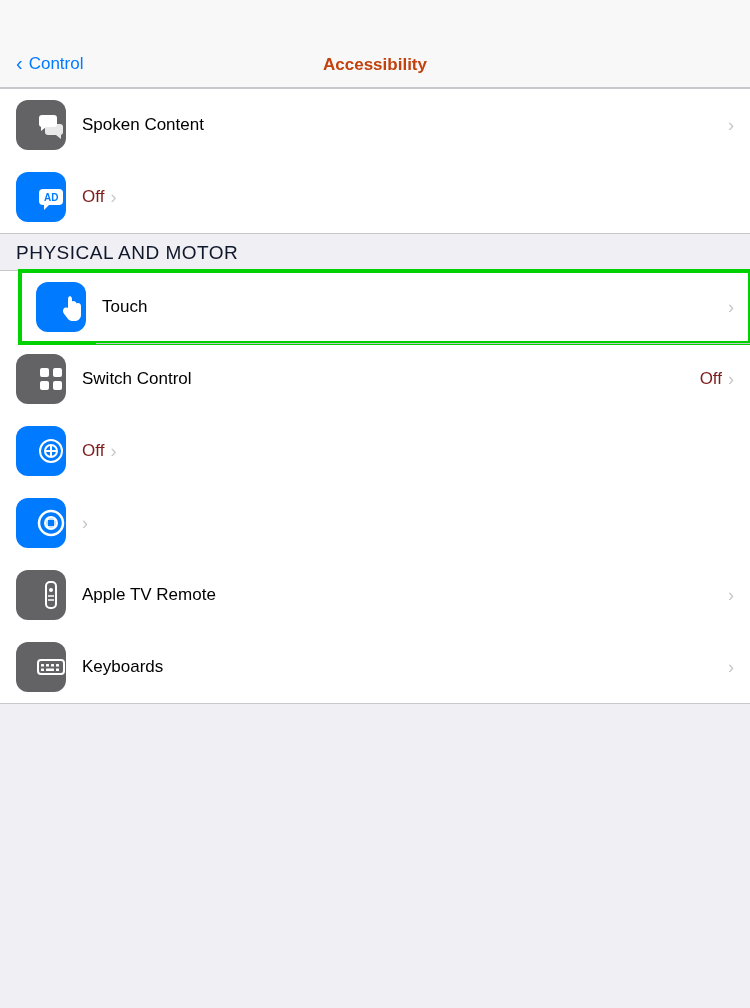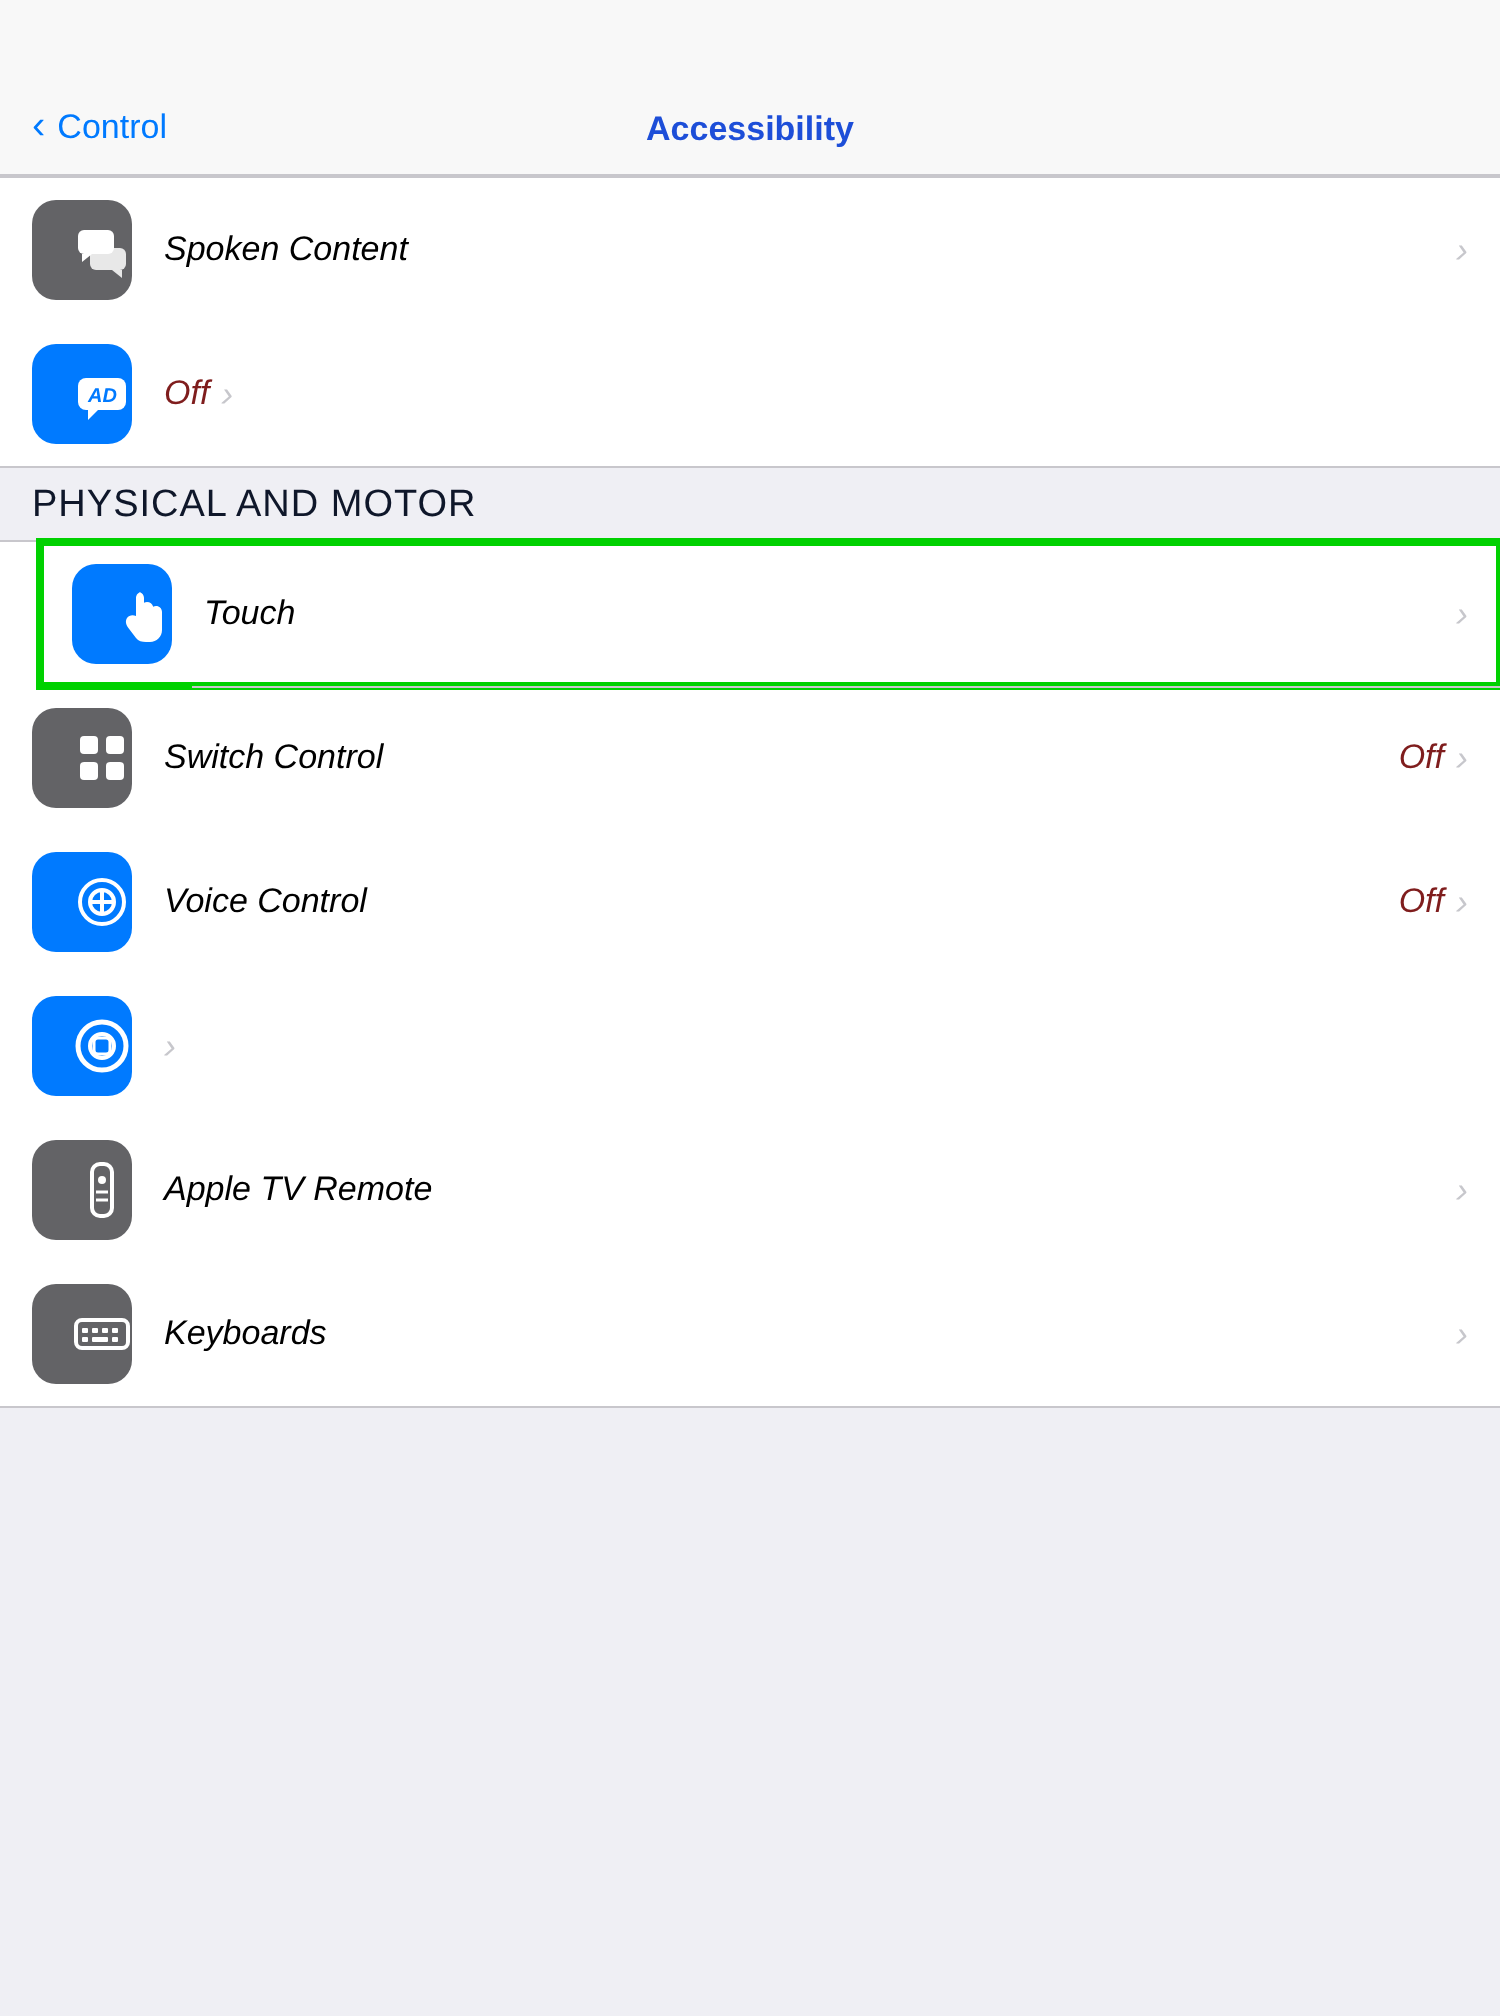--- a/index.html
+++ b/index.html
@@ -48,21 +48,21 @@
       margin-right: 2px;
     }
 
     .nav-title {
       position: absolute;
       left: 50%;
       transform: translateX(-50%);
       bottom: 12px;
       font-size: 17px;
       font-weight: 600;
-      color: #1d4ed8;
+      color: #c2410c;
     }
 
     
     .section-gap {
       background: #efeff4;
       height: 36px;
       display: flex;
       align-items: flex-end;
       padding-bottom: 6px;
       padding-left: 16px;
@@ -83,21 +83,20 @@
     }
 
     .list-item {
       background: #fff;
       height: 72px;
       display: flex;
       align-items: center;
       padding: 0 16px;
       cursor: pointer;
       position: relative;
-      font-style: italic;
     }
 
     .list-item::after {
       content: '';
       position: absolute;
       bottom: 0;
       left: 76px;
       right: 0;
       height: 0.5px;
       background: #c8c7cc;
@@ -236,21 +235,20 @@
   <div class="list-item">
     <div class="icon-wrap blue">
       <svg class="icon-svg" viewBox="0 0 30 30">
 
         <circle cx="15" cy="15" r="11" fill="none" stroke="white" stroke-width="2"></circle>
         <circle cx="15" cy="15" r="6" fill="none" stroke="white" stroke-width="2"></circle>
         <line x1="15" y1="9" x2="15" y2="21" stroke="white" stroke-width="2"></line>
         <line x1="9" y1="15" x2="21" y2="15" stroke="white" stroke-width="2"></line>
       </svg>
     </div>
-    <span class="item-label">Voice Control</span>
     <span class="item-status">Off</span>
     <span class="chevron">›</span>
   </div>
 
   <div class="list-item">
     <div class="icon-wrap blue">
       <svg class="icon-svg" viewBox="0 0 30 30">
 
         <circle cx="15" cy="15" r="12" fill="none" stroke="white" stroke-width="2.5"></circle>
         <circle cx="15" cy="15" r="6" fill="none" stroke="white" stroke-width="2"></circle>

